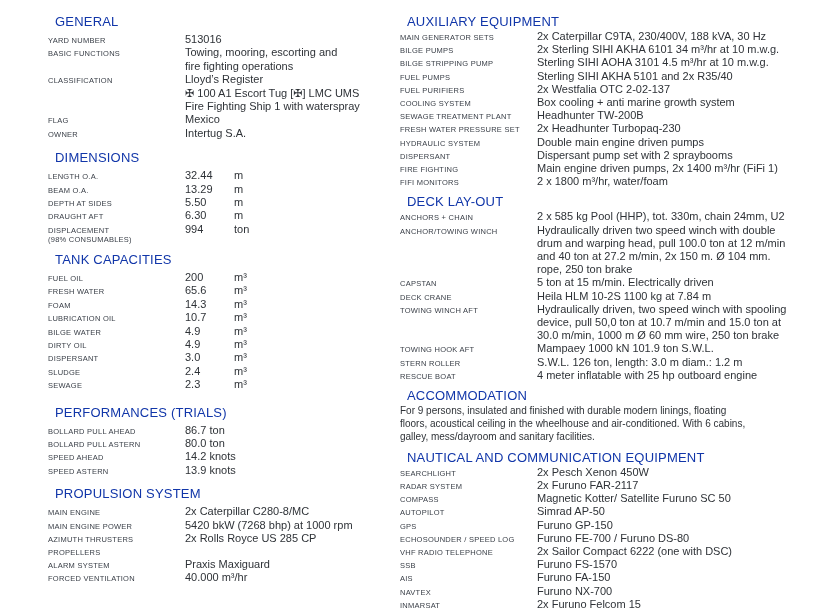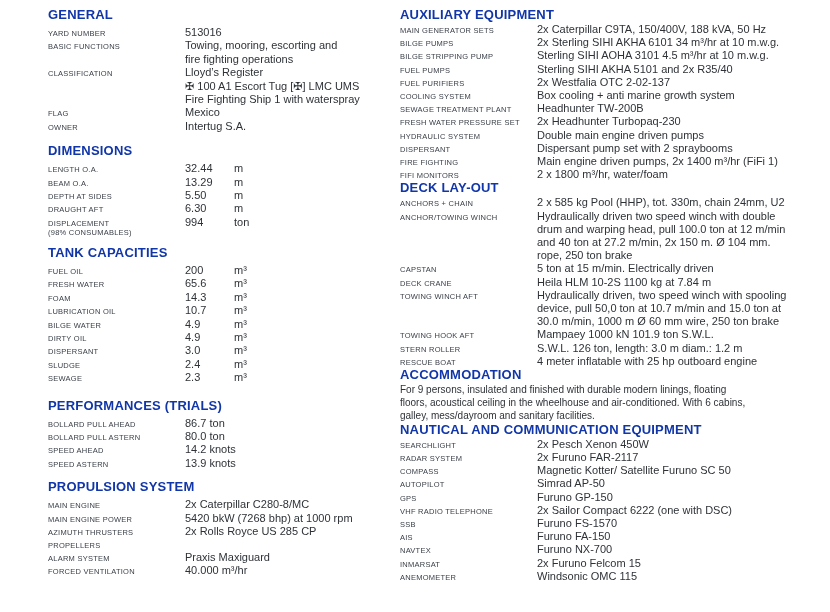--- a/index.html
+++ b/index.html
@@ -3,21 +3,21 @@
 <meta charset="utf-8">
 <style>
   :root { --accent:#1136a9; --label:#3b4049; --value:#2e3237; }
   html,body { margin:0; padding:0; background:#ffffff; }
   body { width:830px; height:612px; font-family:"Liberation Sans", "DejaVu Sans", sans-serif; }
   .sheet { position:relative; width:830px; height:612px; overflow:hidden; background:#fff; }
   .column { position:absolute; top:8px; }
   .column-left  { left:48px;  width:350px; }
   .column-right { left:400px; width:428px; }
   .section { margin:0; }
-  .sec-header { margin:0; font-size:13px; font-weight:bold; color:var(--accent); letter-spacing:0.2px; line-height:14px; }
+  .sec-header { margin:7px; font-size:13px; font-weight:normal; color:var(--accent); letter-spacing:0.2px; line-height:14px; }
   .column-left  .sec-header { margin-bottom:4px; }
   .column-right .sec-header { margin-bottom:1px; }
   .column-left  [data-name="section-dimensions"]            { margin-top:11px; }
   .column-left  [data-name="section-tank-capacities"]       { margin-top:8px;  }
   .column-left  [data-name="section-performances-trials"]   { margin-top:14px; }
   .column-left  [data-name="section-propulsion-system"]     { margin-top:10px; }
   .row { display:flex; align-items:flex-start; }
   .label { flex:0 0 137px; width:137px; font-size:7.5px; line-height:9.5px; padding-top:3px;
            color:var(--label); letter-spacing:0.25px; white-space:pre-line; text-transform:uppercase; }
   .value { font-size:11px; color:var(--value); }
@@ -223,21 +223,21 @@
           </div>
         </div>
       </section>
     </div>
     <div class="column column-right" data-name="column-right">
       <section class="section" data-name="section-auxiliary-equipment">
         <h2 class="sec-header" data-name="section-title">AUXILIARY EQUIPMENT</h2>
         <div class="row" data-name="spec-row">
           <div class="label" data-name="spec-label">MAIN GENERATOR SETS</div>
           <div class="value" data-name="spec-value">
-            <div class="line" data-name="value-line">2x Caterpillar C9TA, 150/400V, 188 kVA, 50 Hz</div>
+            <div class="line" data-name="value-line">2x Caterpillar C9TA, 230/400V, 188 kVA, 30 Hz</div>
           </div>
         </div>
         <div class="row" data-name="spec-row">
           <div class="label" data-name="spec-label">BILGE PUMPS</div>
           <div class="value" data-name="spec-value">
             <div class="line" data-name="value-line">2x Sterling SIHI AKHA 6101 34 m³/hr at 10 m.w.g.</div>
           </div>
         </div>
         <div class="row" data-name="spec-row">
           <div class="label" data-name="spec-label">BILGE STRIPPING PUMP</div>
@@ -390,20 +390,26 @@
             <div class="line" data-name="value-line">Simrad AP-50</div>
           </div>
         </div>
         <div class="row" data-name="spec-row">
           <div class="label" data-name="spec-label">GPS</div>
           <div class="value" data-name="spec-value">
             <div class="line" data-name="value-line">Furuno GP-150</div>
           </div>
         </div>
         <div class="row" data-name="spec-row">
+          <div class="label" data-name="spec-label">ECHOSOUNDER / SPEED LOG</div>
+          <div class="value" data-name="spec-value">
+            <div class="line" data-name="value-line">Furuno FE-700 / Furuno DS-80</div>
+          </div>
+        </div>
+        <div class="row" data-name="spec-row">
           <div class="label" data-name="spec-label">VHF RADIO TELEPHONE</div>
           <div class="value" data-name="spec-value">
             <div class="line" data-name="value-line">2x Sailor Compact 6222 (one with DSC)</div>
           </div>
         </div>
         <div class="row" data-name="spec-row">
           <div class="label" data-name="spec-label">SSB</div>
           <div class="value" data-name="spec-value">
             <div class="line" data-name="value-line">Furuno FS-1570</div>
           </div>

